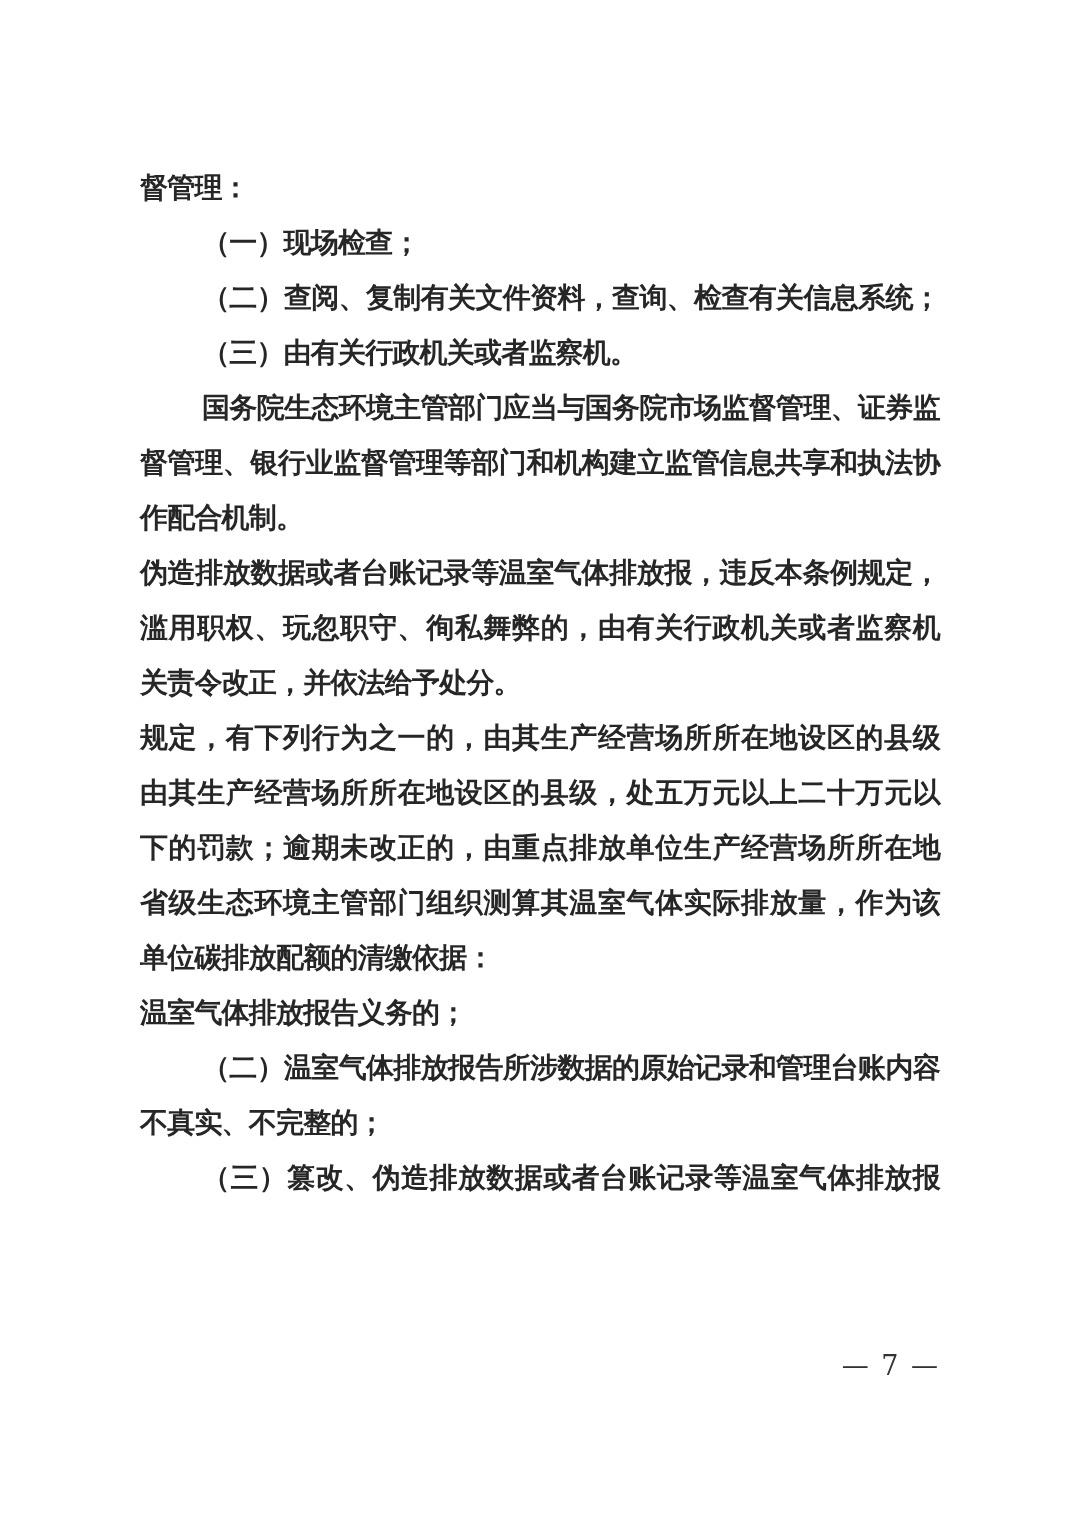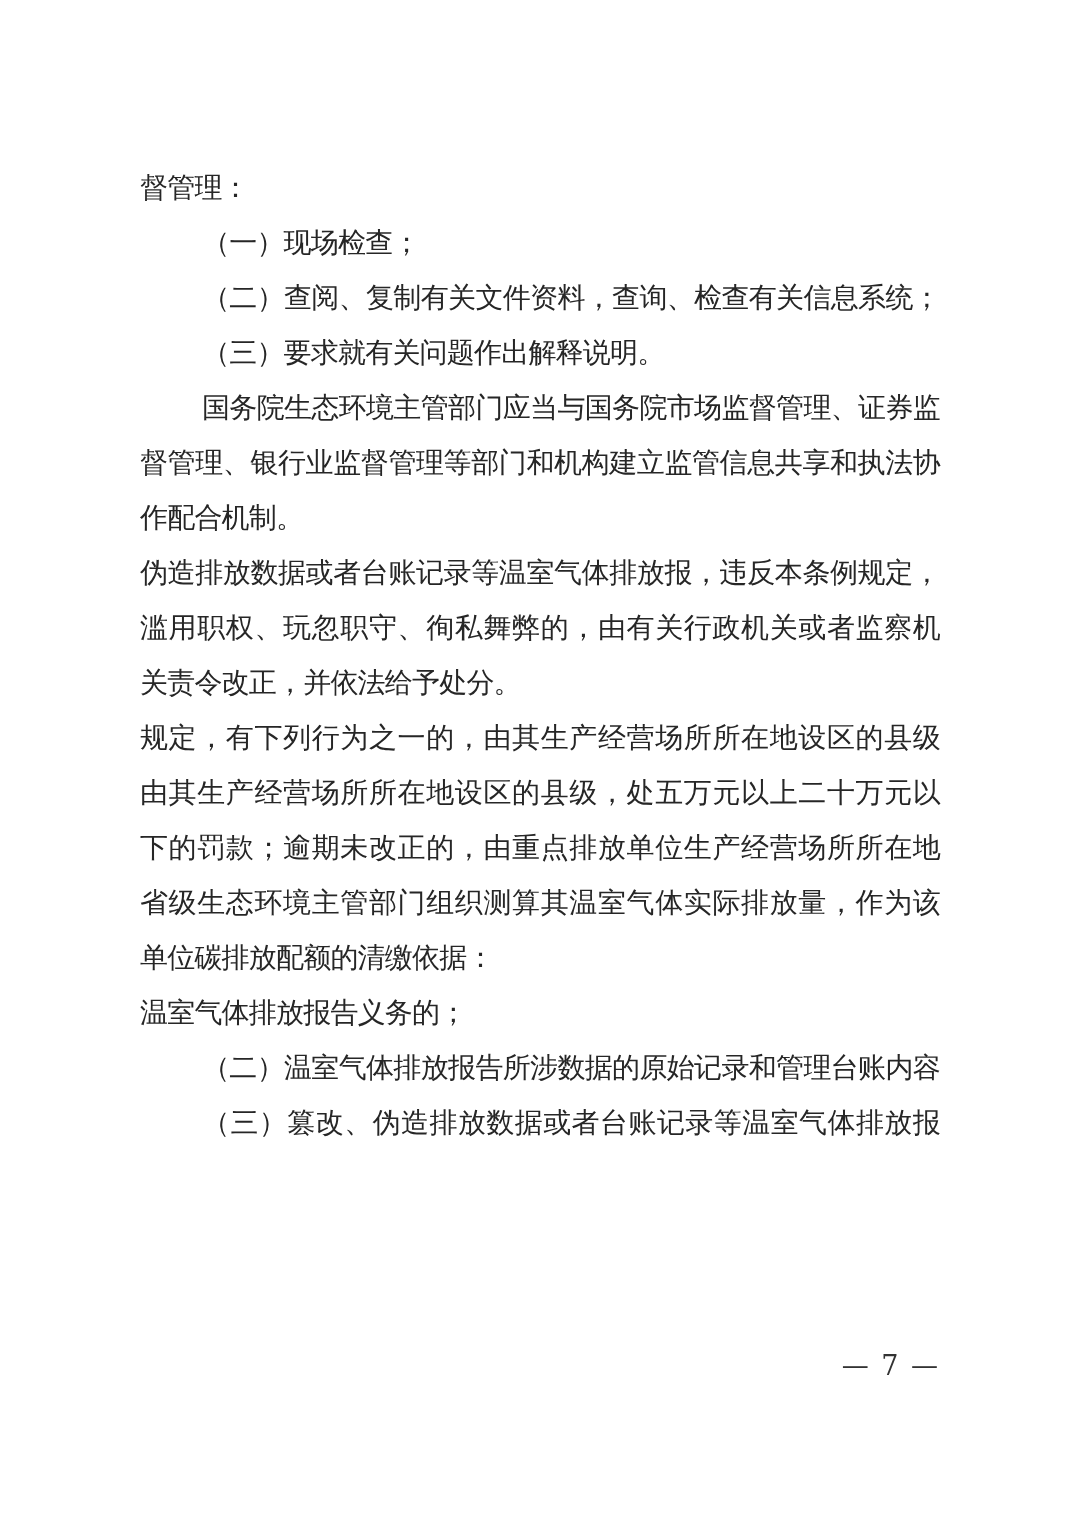--- a/index.html
+++ b/index.html
@@ -32,21 +32,21 @@
   }
   .line.indent {
     text-indent: 62px;
   }
   .line.justify {
     text-align: justify;
     text-align-last: justify;
   }
   
   .s-body {
-    font-weight: normal;
+    font-weight: bold;
   }
   
   .s-hb {
     font-weight: bold;
     font-family: "DejaVu Sans", "Liberation Sans", sans-serif;
   }
   
   .s-bb {
     font-weight: bold;
     font-family: "DejaVu Sans", "Liberation Sans", sans-serif;
@@ -68,30 +68,31 @@
   }
 </style>
 </head>
 <body>
 
 <div class="page">
   <div class="doc-body">
       <div class="line"><span class="s-body">督管理：</span></div>
       <div class="line indent"><span class="s-body">（一）现场检查；</span></div>
       <div class="line indent justify"><span class="s-body">（二）查阅、复制有关文件资料，查询、检查有关信息系统；</span></div>
-      <div class="line indent"><span class="s-body">（三）要求就有关问题作出解释说明。</span></div>
+      <div class="line indent"><span class="s-body">（三）由有关行政机关或者监察机。</span></div>
       <div class="line indent justify"><span class="s-body">国务院生态环境主管部门应当与国务院市场监督管理、证券监</span></div>
       <div class="line justify"><span class="s-body">督管理、银行业监督管理等部门和机构建立监管信息共享和执法协</span></div>
       <div class="line"><span class="s-body">作配合机制。</span></div>
       <div class="line justify"><span class="s-body">伪造排放数据或者台账记录等温室气体排放报，违反本条例规定，</span></div>
       <div class="line justify"><span class="s-body">滥用职权、玩忽职守、徇私舞弊的，由有关行政机关或者监察机</span></div>
       <div class="line"><span class="s-body">关责令改正，并依法给予处分。</span></div>
       <div class="line justify"><span class="s-body">规定，有下列行为之一的，由其生产经营场所所在地设区的县级</span></div>
       <div class="line justify"><span class="s-body">由其生产经营场所所在地设区的县级，处五万元以上二十万元以</span></div>
       <div class="line justify"><span class="s-body">下的罚款；逾期未改正的，由重点排放单位生产经营场所所在地</span></div>
       <div class="line justify"><span class="s-body">省级生态环境主管部门组织测算其温室气体实际排放量，作为该</span></div>
       <div class="line"><span class="s-body">单位碳排放配额的清缴依据：</span></div>
       <div class="line"><span class="s-body">温室气体排放报告义务的；</span></div>
       <div class="line indent justify"><span class="s-body">（二）温室气体排放报告所涉数据的原始记录和管理台账内容</span></div>
+      <div class="line"><span class="s-body">不真实、不完整的；</span></div>
       <div class="line indent justify"><span class="s-body">（三）篡改、伪造排放数据或者台账记录等温室气体排放报</span></div>
     </div>
   <div class="page-number">— 7 —</div>
 </div>
 
 </body></html>

